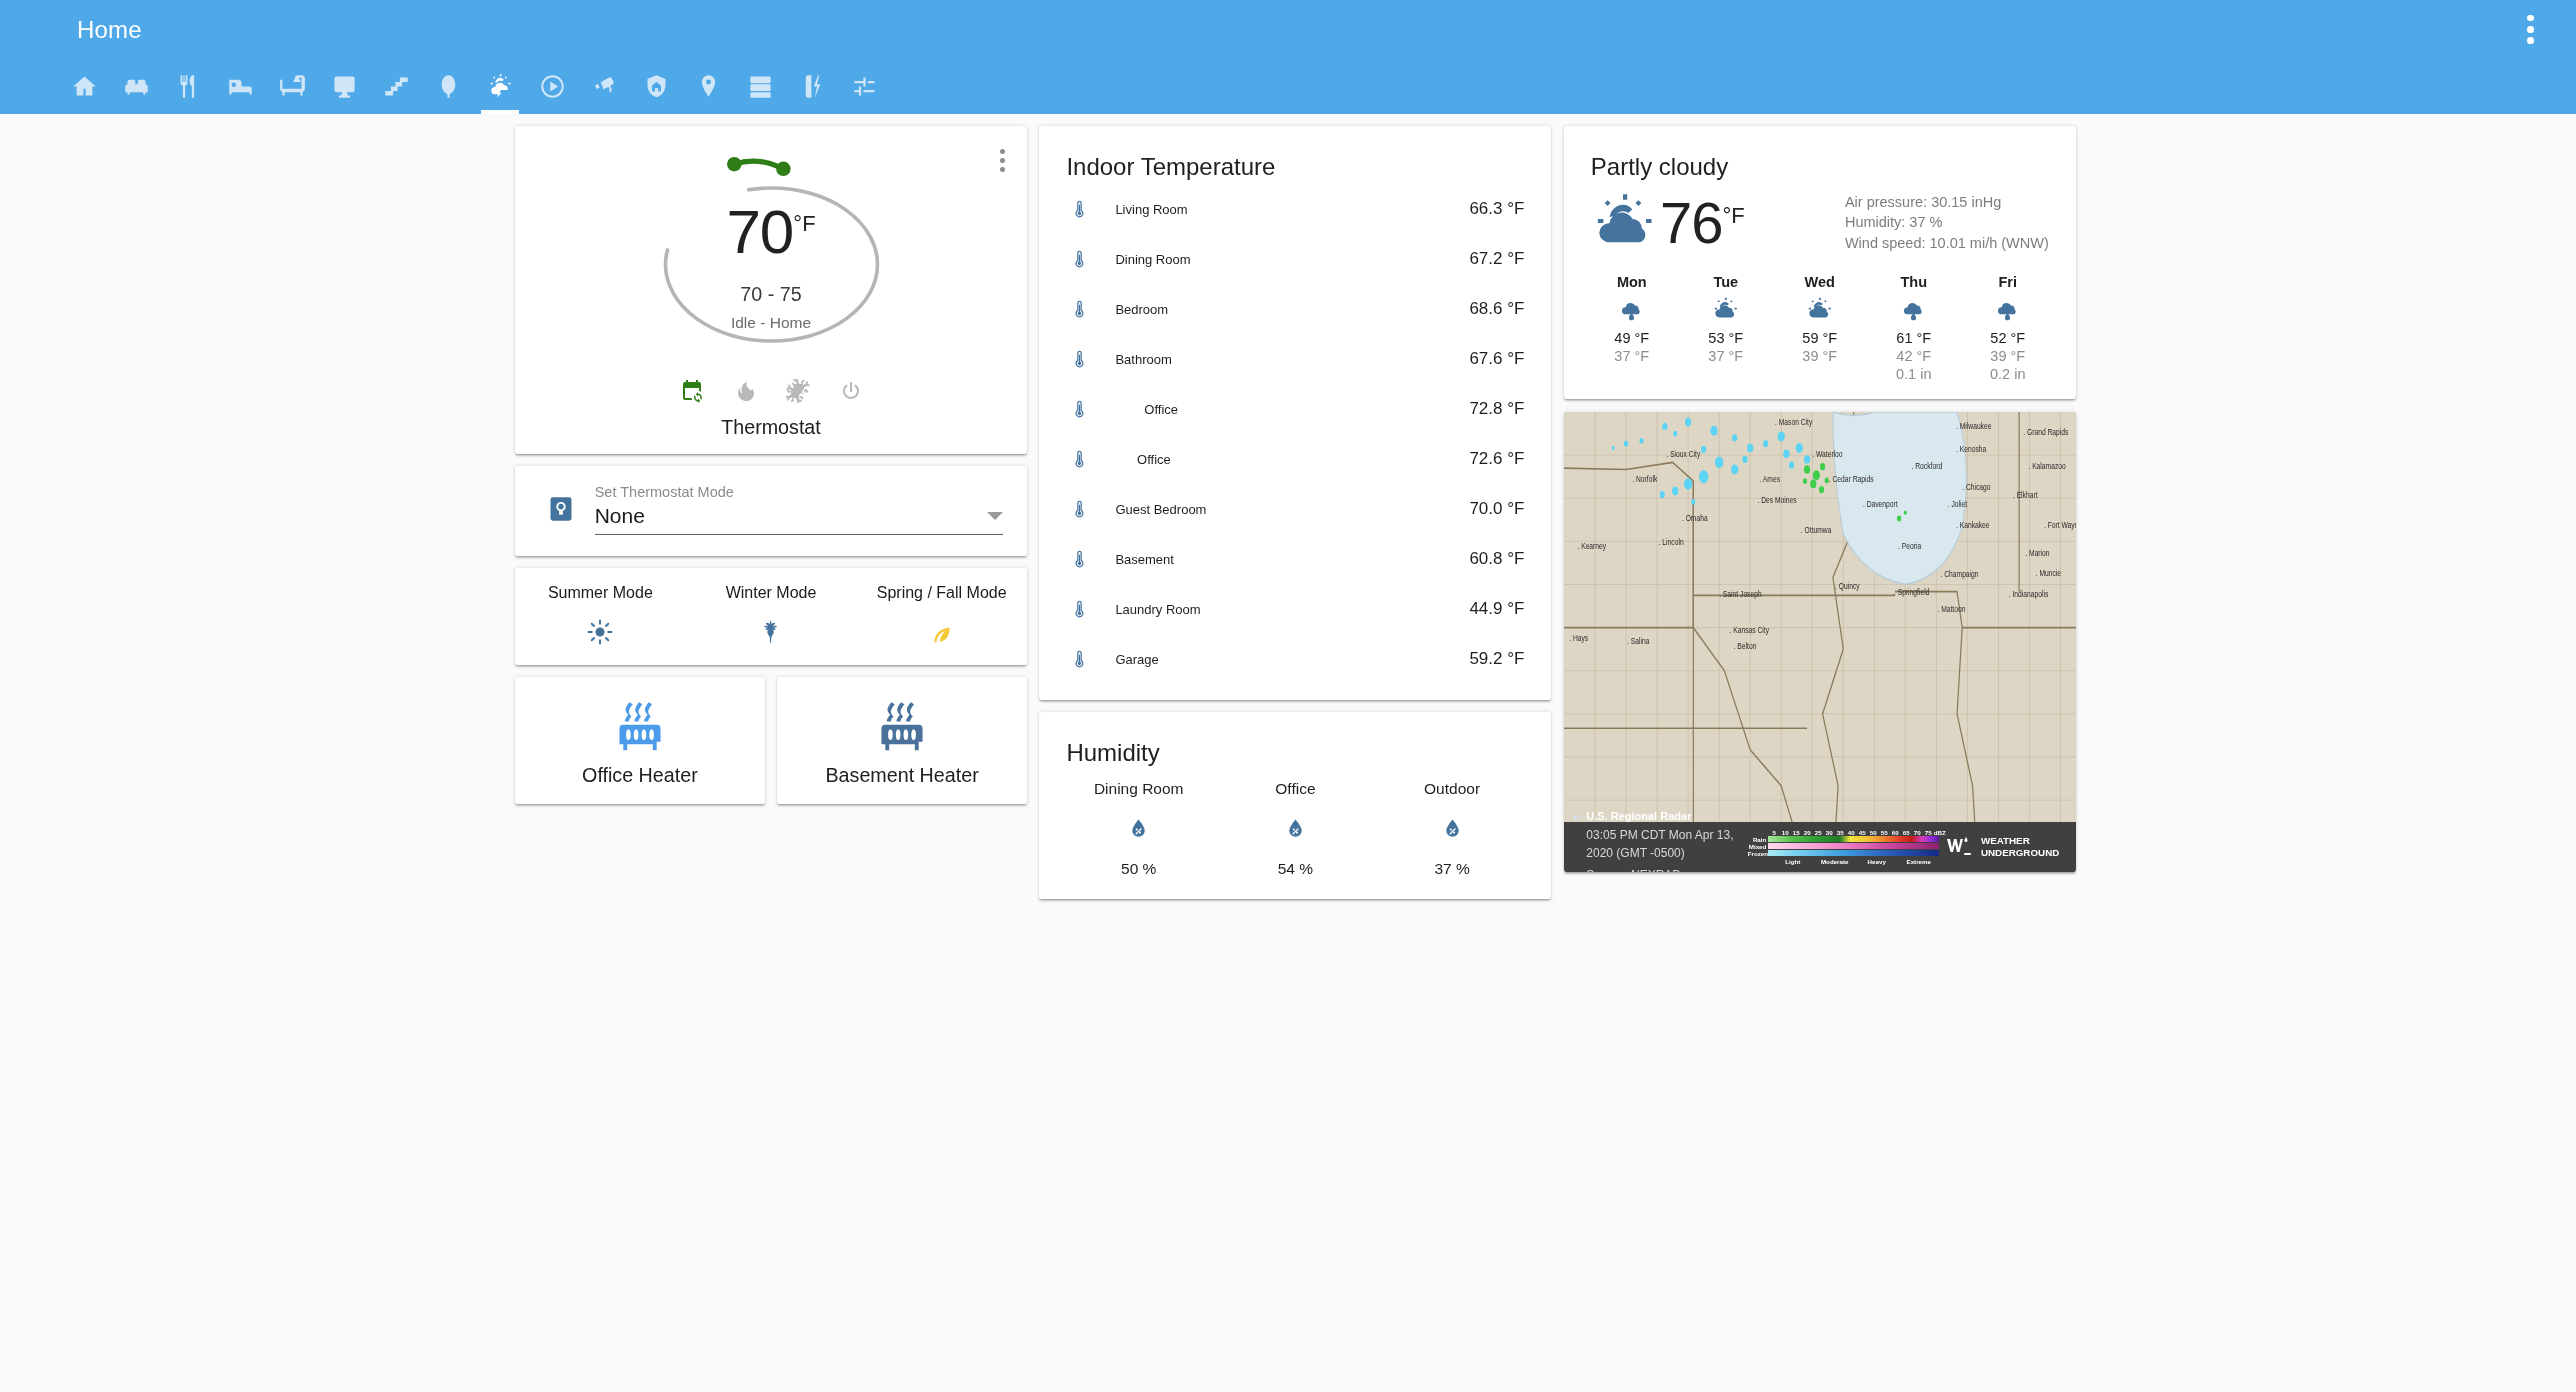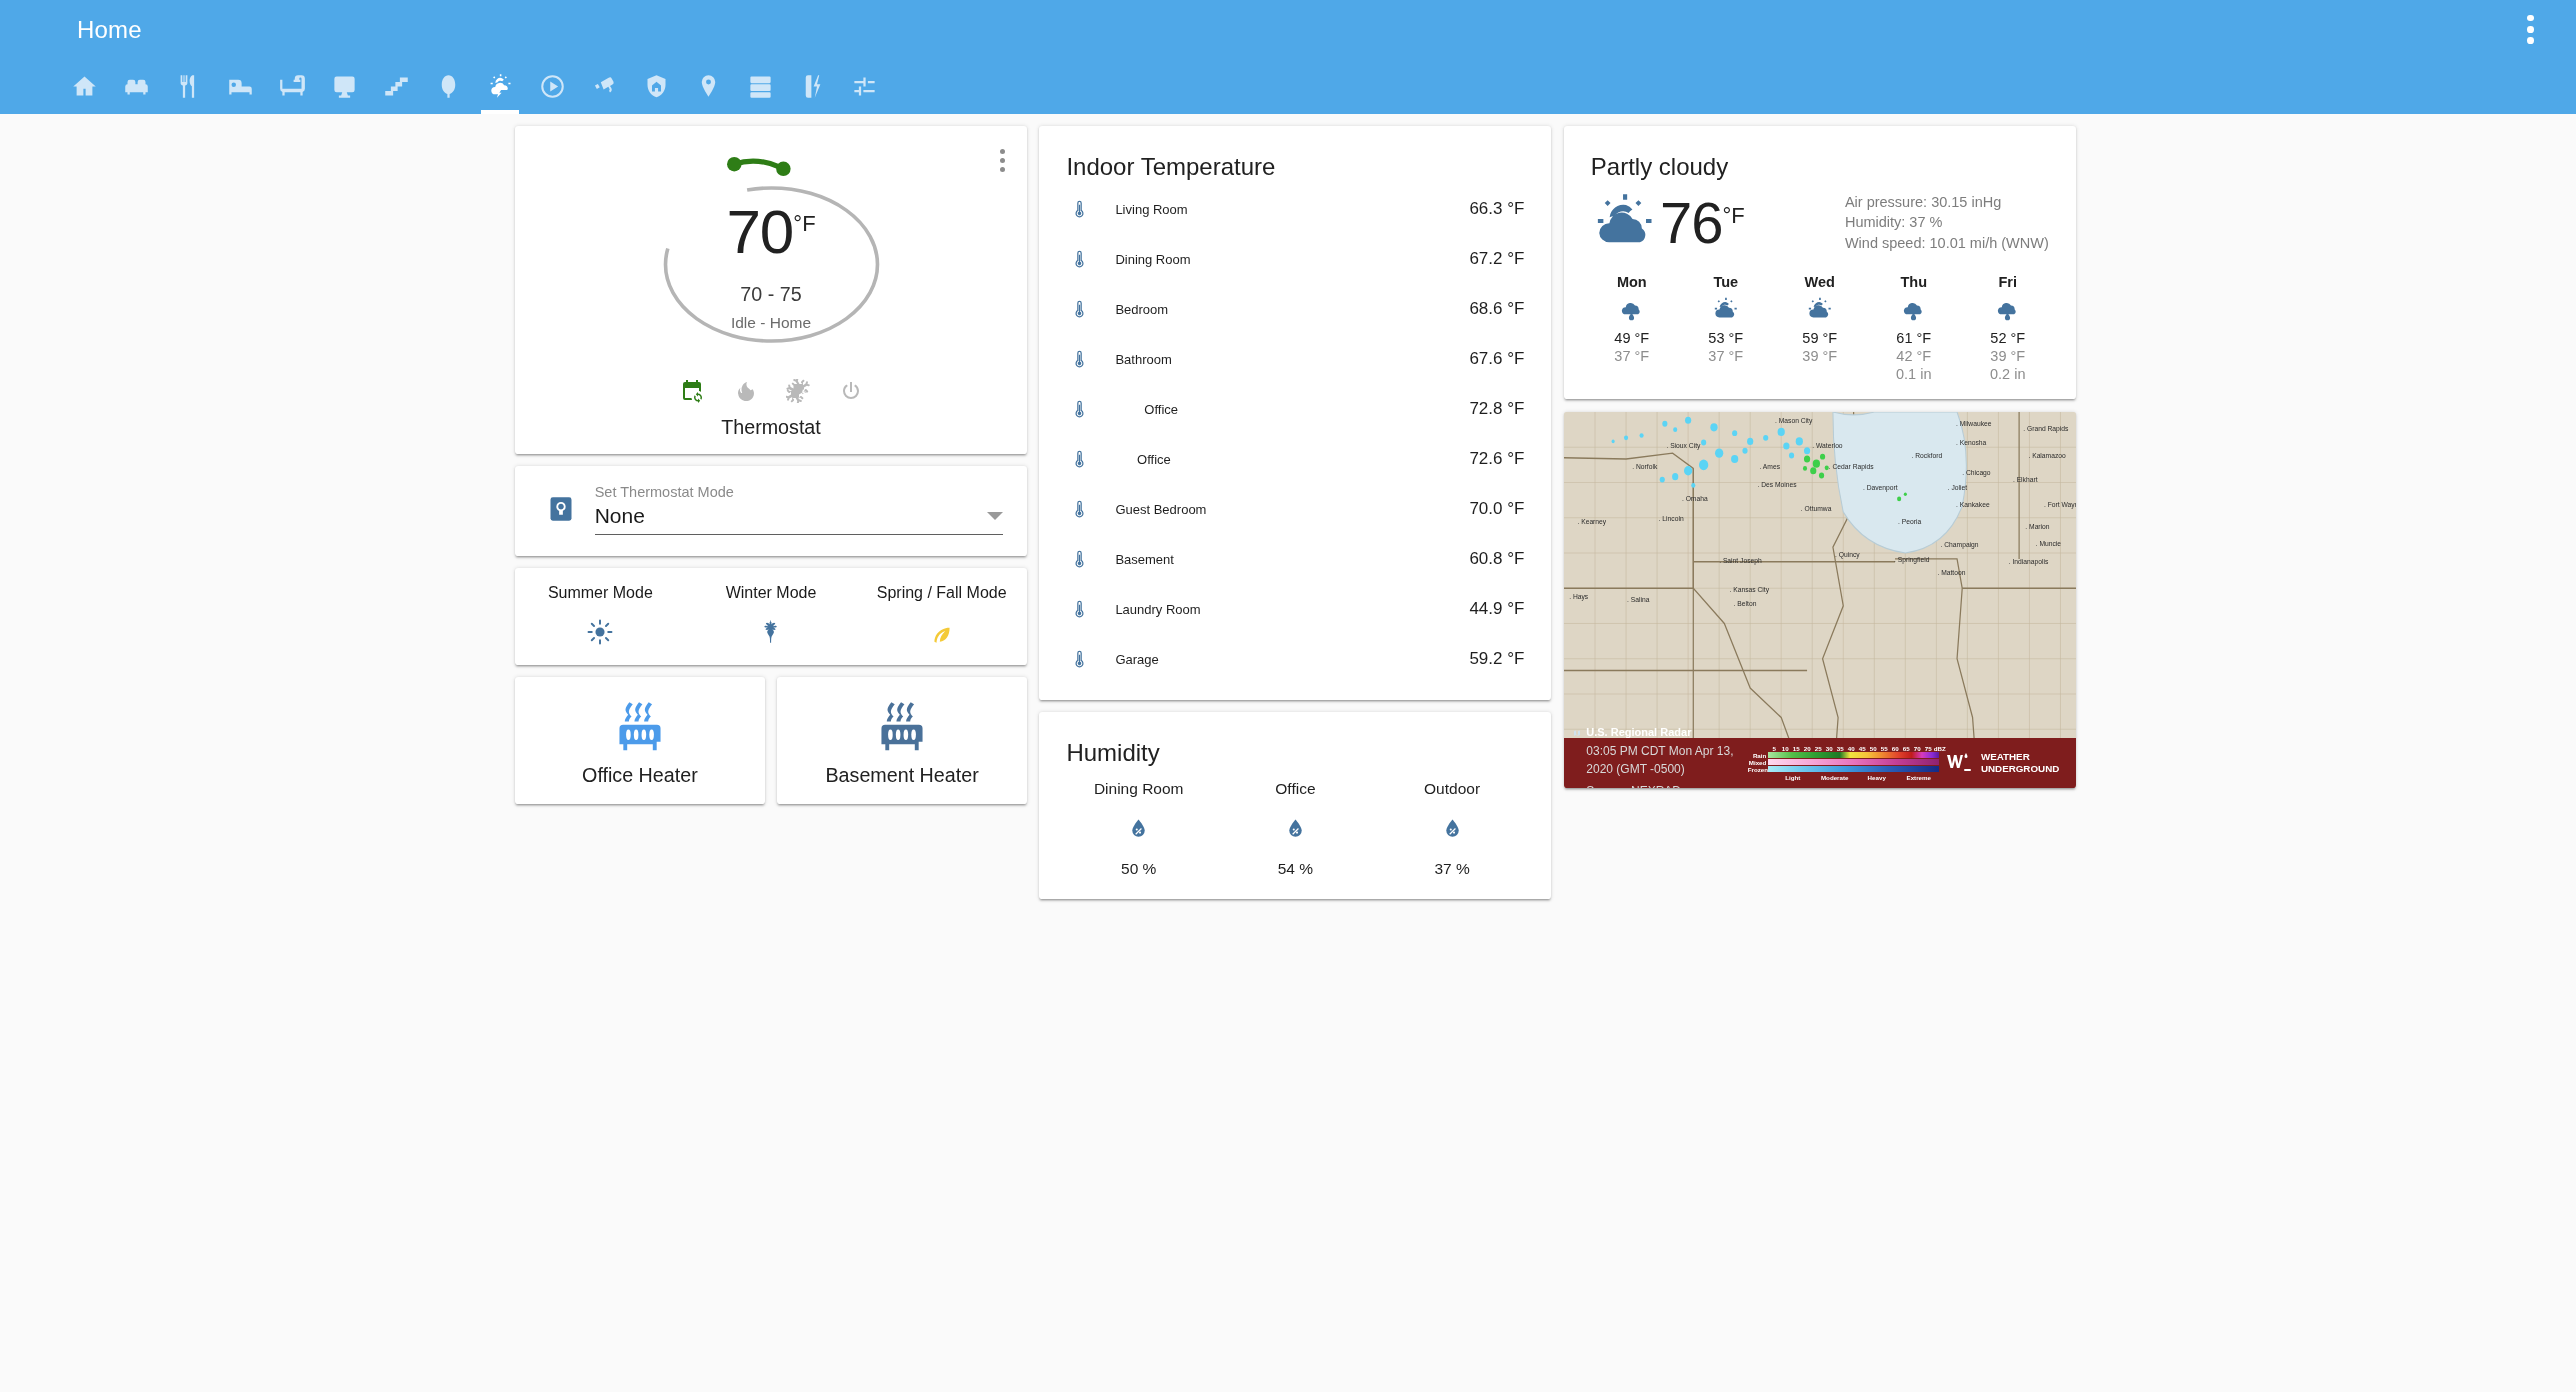--- a/index.html
+++ b/index.html
@@ -142,26 +142,26 @@
   .weather-attrs div { font-size: 14.5px; color: #7d7d7d; line-height: 1.42; }
   .forecast { display: flex; padding: 18.6px 21px 0; }
   .fc-item { flex: 1; text-align: center; }
   .fc-day { font-size: 14.5px; font-weight: bold; color: #212121; }
   .fc-item svg { width: 27px; height: 27px; margin: 6.2px 0 4.1px; }
   .fc-hi { font-size: 14.5px; color: #212121; }
   .fc-lo { font-size: 14.5px; color: #8d8d8d; margin-top: 2.1px; }
   .fc-pr { font-size: 14.5px; color: #8d8d8d; margin-top: 2.1px; }
 
   
-  .radar-card { overflow: hidden; position: relative; height: 376px; }
+  .radar-card { overflow: hidden; position: relative; height: 460px; }
   .radar-map { position: absolute; inset: 0; background: #ded6c5; }
   .radar-map svg { width: 100%; height: 100%; display: block; }
   .radar-legend {
     position: absolute; left: 0; right: 0; bottom: 0; height: 50px;
-    background: #7f1d1d; display: flex; align-items: center; padding: 0 9.3px;
+    background: #404040; display: flex; align-items: center; padding: 0 9.3px;
   }
   .rl-left { display: flex; align-items: flex-start; gap: 5.2px; }
   .rl-title { color: #fff; font-size: 11px; font-weight: bold; line-height: 1.1; }
   .rl-sub { color: #d8d8d8; font-size: 12px; line-height: 1.5; margin-top: 4px; }
   .rl-scale { margin-left: 13.5px; }
   .rl-ticks { display: flex; color: #fff; font-size: 6.2px; font-weight: bold; padding-left: 21px; gap: 0; }
   .rl-ticks span { width: 11px; text-align: center; }
   .rl-bar-row { display: flex; align-items: center; gap: 2.1px; }
   .rl-bar-label { color: #fff; font-size: 6.2px; font-weight: bold; width: 18.6px; text-align: right; }
   .rl-bar { height: 5.7px; width: 171px; }

